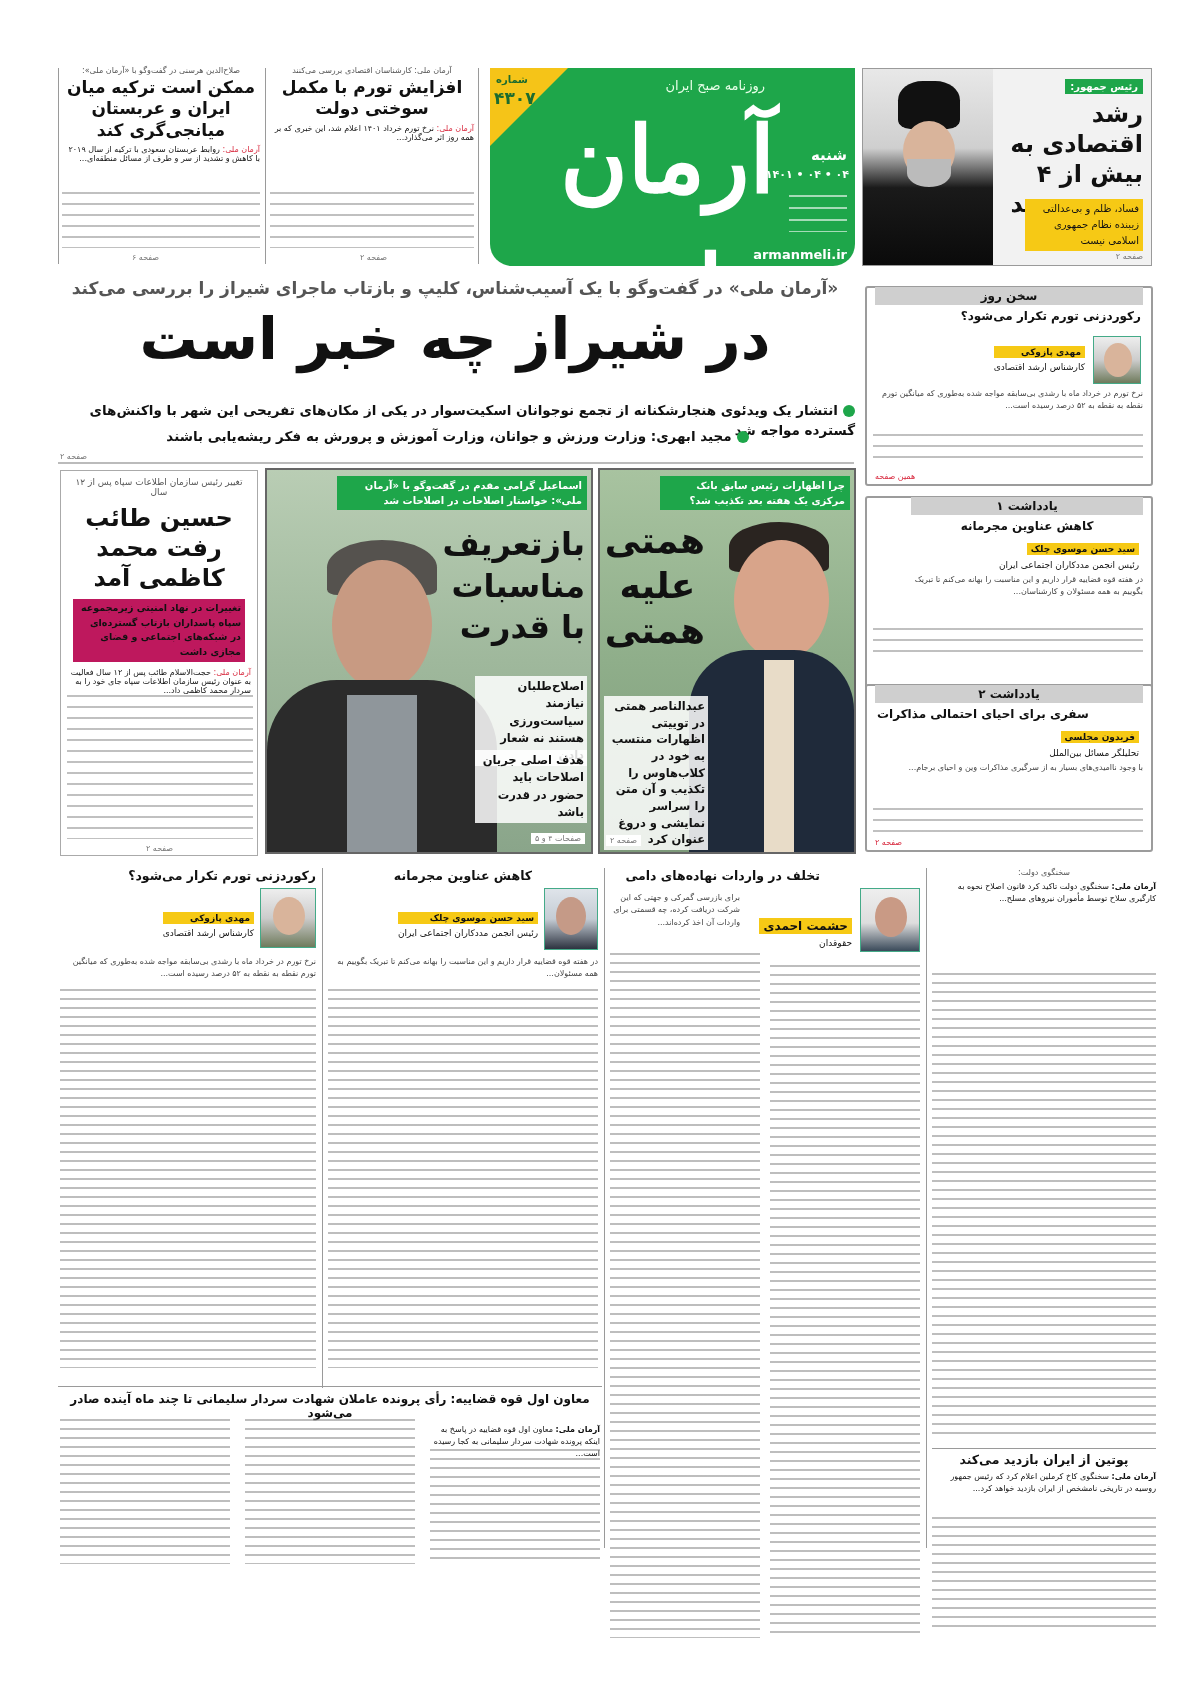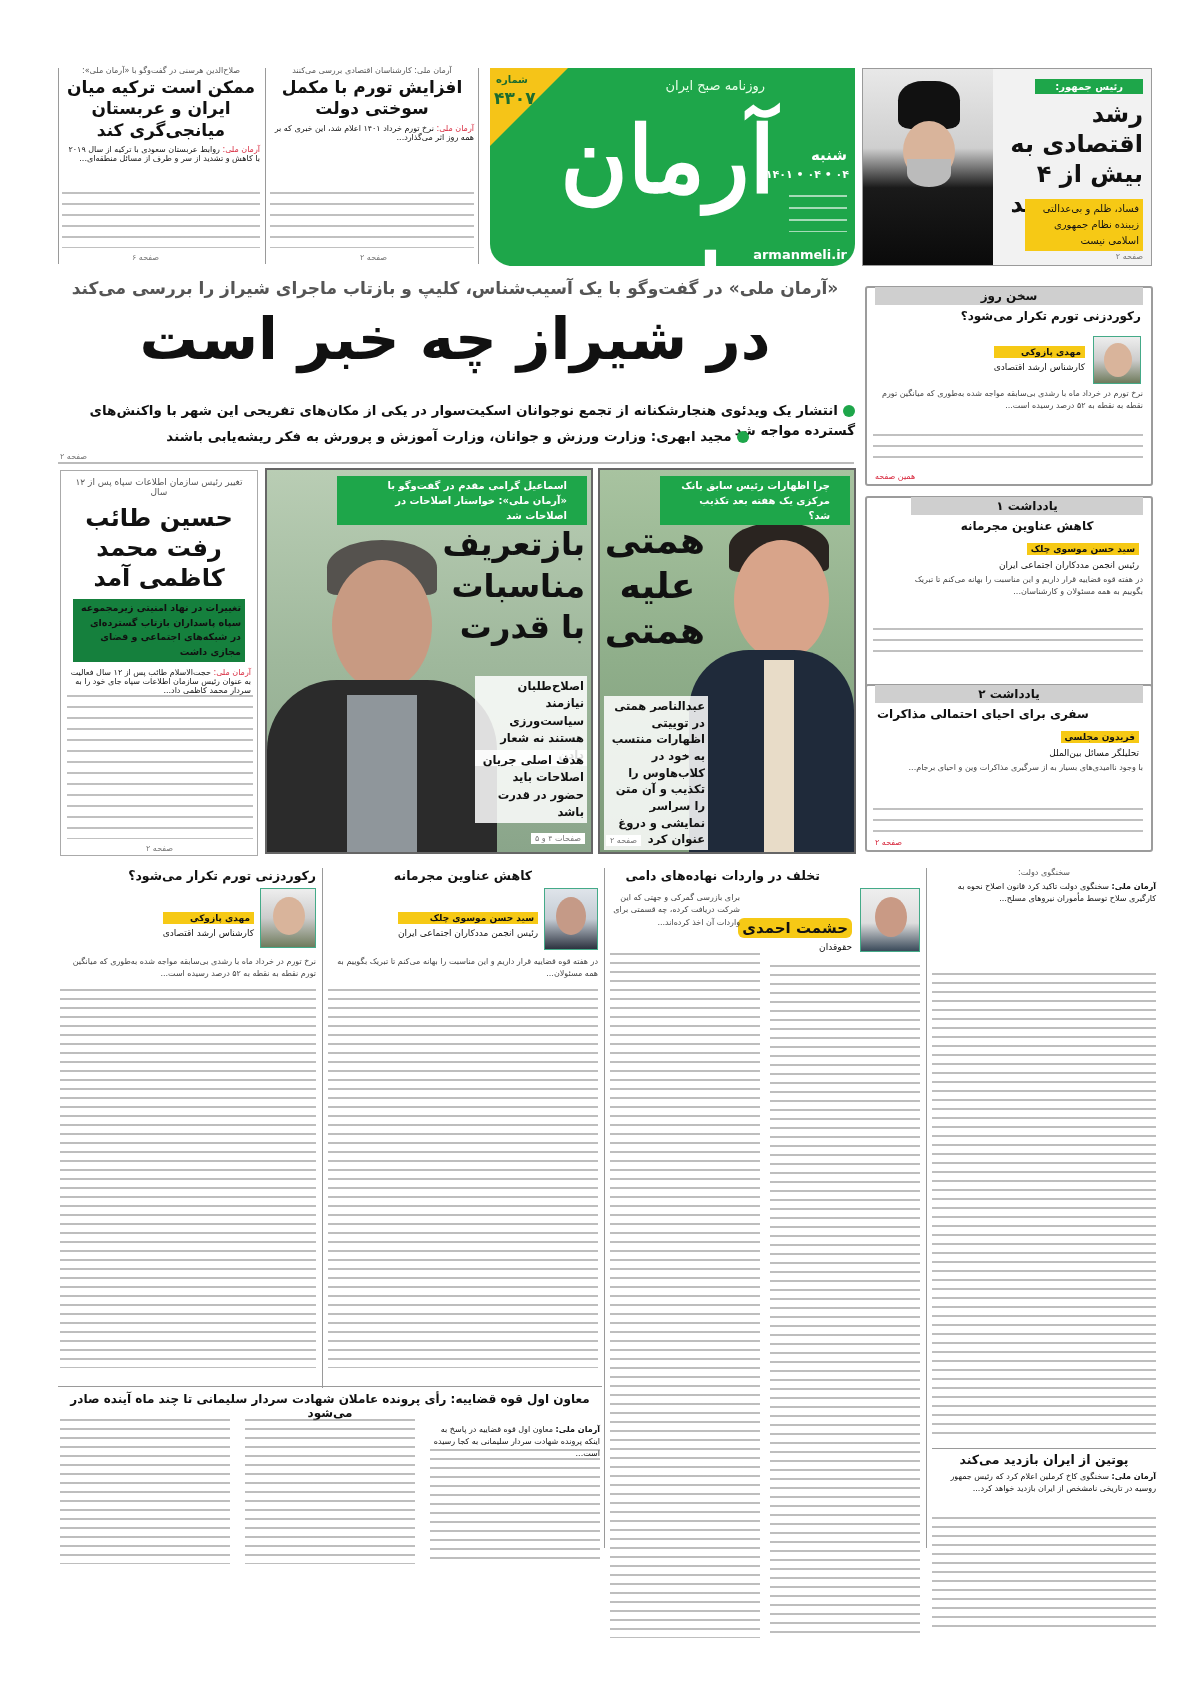--- a/index.html
+++ b/index.html
@@ -17,21 +17,21 @@
     opacity: 0.55;
   }
   .filler-dense {
     position: absolute;
     background-image: repeating-linear-gradient(to bottom, transparent 0px, transparent 5px, #888 5px, #888 7px, transparent 7px, transparent 9px);
     opacity: 0.55;
   }
   .hl { background: #f6c915; padding: 1px 4px; font-weight: bold; }
   .kicker { font-size: 10px; color: #555; text-align: center; }
   .red { color: #d8283d; }
-  .green-tag { background: #1ea64a; color: #fff; font-weight: bold; font-size: 10px; padding: 2px 20px; }
+  .green-tag { background: #1ea64a; color: #fff; font-weight: bold; font-size: 10px; padding: 2px 5px; }
   .box { position: absolute; border: 2px solid #9c9c9c; border-radius: 3px; background: #fff; }
   .box-title { background: #cfcfcf; font-weight: bold; font-size: 12px; text-align: center; padding: 2px 0; margin: -1px 8px 0 8px; }
   .photo {
     position: absolute; border: 1px solid #4a8; overflow: hidden;
     background: linear-gradient(160deg, #c9b49e 0%, #8a6b55 40%, #3b3b3b 75%, #2f3d36 100%);
   }
   .photo-face { position: absolute; border-radius: 50%; background: #d9b49b; }
   .byline { font-size: 9px; text-align: right; }
   .headline-small { font-size: 17px; font-weight: bold; text-align: center; line-height: 1.25; }
   .headline-mid { font-size: 24px; font-weight: bold; text-align: center; line-height: 1.25; }
@@ -125,21 +125,21 @@
   <div class="abs green-tag" style="right:4px; top:6px; width:250px; line-height:1.5; text-align:right;">اسماعیل گرامی مقدم در گفت‌وگو با «آرمان ملی»: خواستار اصلاحات در اصلاحات شد</div>
   <div class="abs" style="right:6px; top:54px; width:140px; font-size:32px; font-weight:bold; line-height:1.3; text-align:right;">بازتعریف مناسبات با قدرت</div>
   <div class="abs" style="right:4px; top:206px; width:112px; font-size:11.5px; font-weight:bold; line-height:1.5; background:rgba(255,255,255,0.85); padding:2px 3px; text-align:right;">اصلاح‌طلبان نیازمند سیاست‌ورزی هستند نه شعار دادن</div>
   <div class="abs" style="right:4px; top:280px; width:112px; font-size:11.5px; font-weight:bold; line-height:1.5; background:rgba(255,255,255,0.85); padding:2px 3px; text-align:right;">هدف اصلی جریان اصلاحات باید حضور در قدرت باشد</div>
   <div class="abs pageref" style="right:6px; bottom:8px; background:#fff; padding:1px 4px;">صفحات ۴ و ۵</div>
 </div>
 
 <div class="abs" style="left:60px; top:470px; width:198px; height:386px; border:1px solid #aaa;">
   <div class="kicker" style="font-size:9px; margin:6px 8px 0 8px;">تغییر رئیس سازمان اطلاعات سپاه پس از ۱۲ سال</div>
   <div class="headline-mid" style="margin-top:6px;">حسین طائب رفت محمد کاظمی آمد</div>
-  <div style="margin:6px 12px 0 12px; font-size:9.5px; font-weight:bold; background:#15803d; padding:2px 4px; line-height:1.55; text-align:right;">تغییرات در نهاد امنیتی زیرمجموعه سپاه پاسداران بازتاب گسترده‌ای در شبکه‌های اجتماعی و فضای مجازی داشت</div>
+  <div style="margin:6px 12px 0 12px; font-size:9.5px; font-weight:bold; background:#be185d; padding:2px 4px; line-height:1.55; text-align:right;">تغییرات در نهاد امنیتی زیرمجموعه سپاه پاسداران بازتاب گسترده‌ای در شبکه‌های اجتماعی و فضای مجازی داشت</div>
   <div style="font-size:8px; text-align:right; margin:6px 6px 0 6px;">
     <span class="red">آرمان ملی:</span>
     <span>حجت‌الاسلام طائب پس از ۱۲ سال فعالیت به عنوان رئیس سازمان اطلاعات سپاه جای خود را به سردار محمد کاظمی داد...</span>
   </div>
   <div class="filler" style="left:6px; top:218px; width:186px; height:150px;"></div>
   <div class="pageref abs" style="left:85px; bottom:2px;">صفحه ۲</div>
 </div>
 
 <div class="box" style="left:865px; top:286px; width:288px; height:200px;">
   <div class="box-title">سخن روز</div>
@@ -203,21 +203,21 @@
   </div>
   <div class="filler-dense" style="left:0; top:60px; width:224px; height:120px;"></div>
 </div>
 
 <div class="abs" style="left:610px; top:868px; width:310px; height:780px;">
   <div style="font-size:12.5px; font-weight:bold; text-align:right; margin-right:100px;">تخلف در واردات نهاده‌های دامی</div>
   <div class="photo" style="right:0; top:20px; width:60px; height:64px; background:linear-gradient(180deg,#eee 0%,#ddd 55%,#3a4a5a 100%);">
     <div class="photo-face" style="left:14px; top:8px; width:32px; height:40px; background:#c99a85;"></div>
   </div>
   <div class="abs" style="right:68px; top:50px; text-align:right;">
-    <div class="hl byline" style="font-size:15px;border-radius:6px;">حشمت احمدی</div>
+    <div class="hl byline" style="font-size:12px;">حشمت احمدی</div>
     <div class="byline" style="margin-top:4px;">حقوقدان</div>
   </div>
   <div style="position:absolute; left:0; top:24px; width:130px; font-size:8px; line-height:1.55; color:#444; text-align:right;">برای بازرسی گمرکی و جهتی که این شرکت دریافت کرده، چه قسمتی برای واردات آن اخذ کرده‌اند...</div>
   <div class="filler-dense" style="left:0; top:80px; width:150px; height:690px;"></div>
   <div class="filler-dense" style="right:0; top:92px; width:150px; height:678px;"></div>
 </div>
 
 <div class="abs" style="left:328px; top:868px; width:270px; height:510px;">
   <div style="font-size:12.5px; font-weight:bold; text-align:center;">کاهش عناوین مجرمانه</div>
   <div class="photo" style="right:0; top:20px; width:54px; height:62px; background:linear-gradient(180deg,#dfe4ea 0%,#c4ccd4 50%,#2d3340 100%);">

